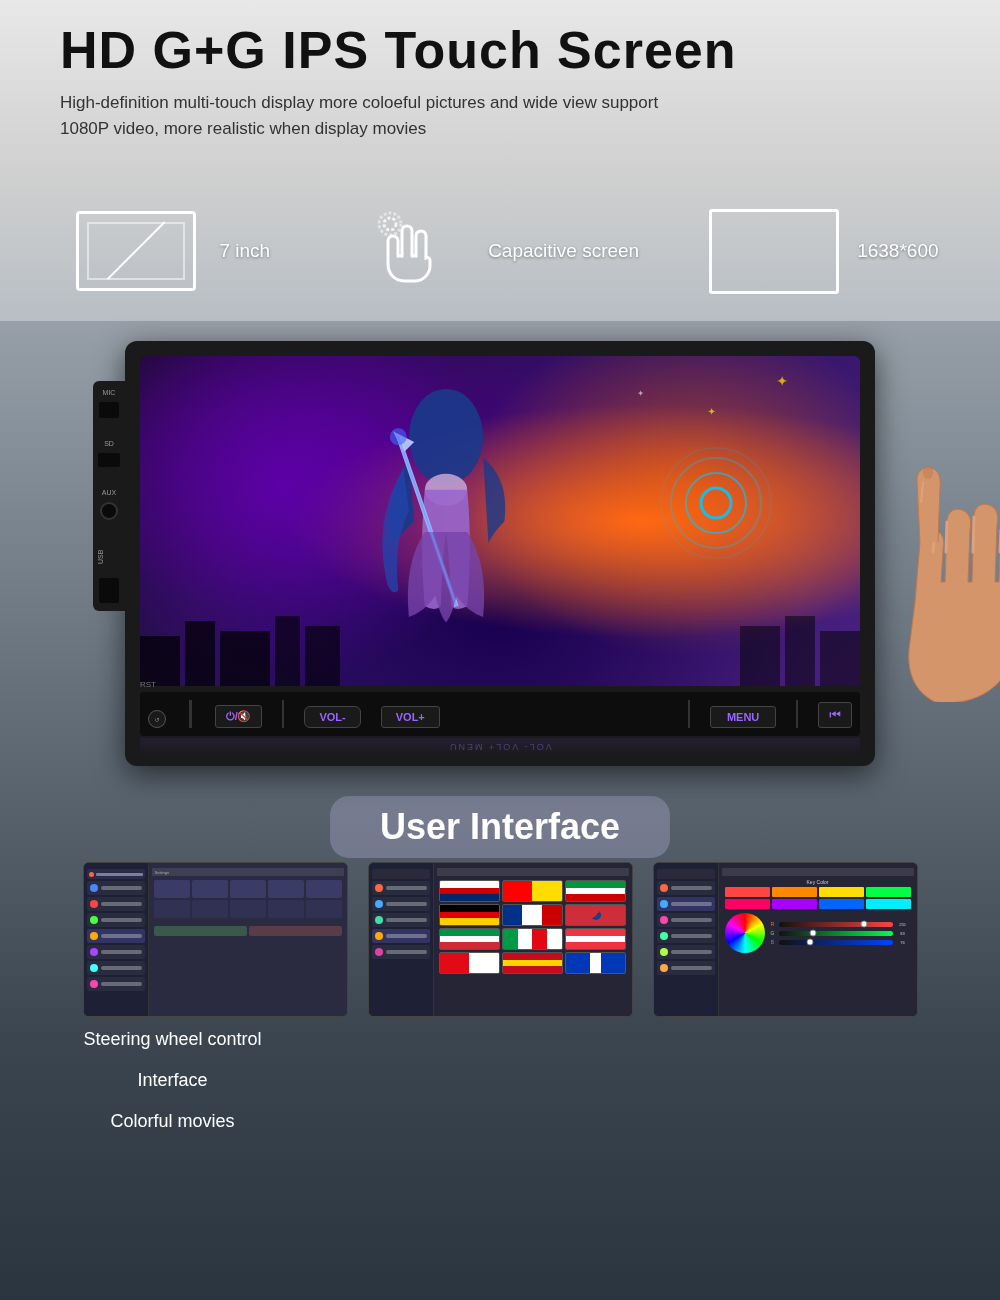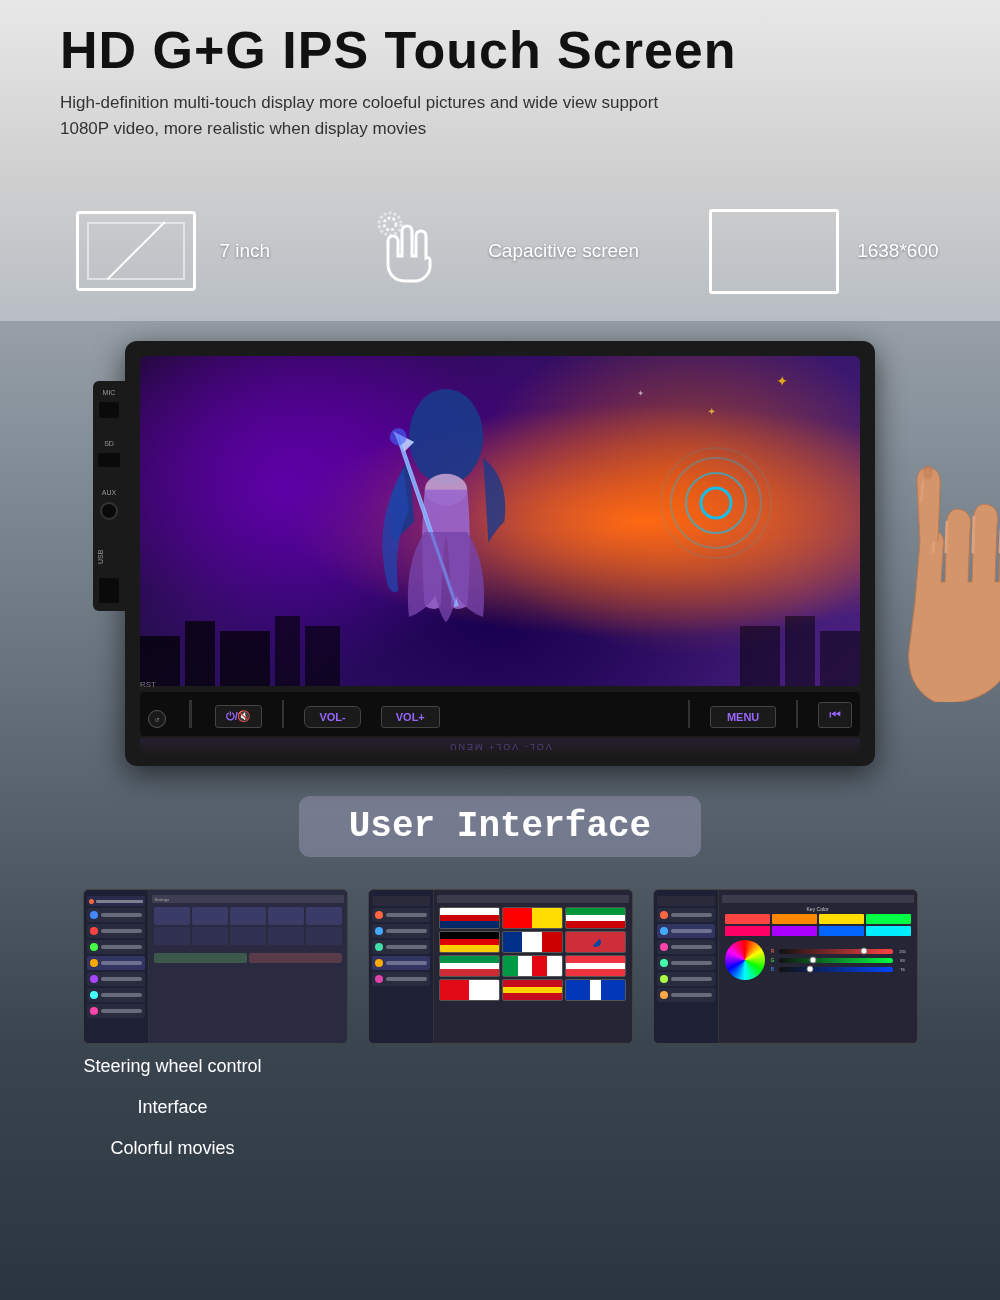--- a/index.html
+++ b/index.html
@@ -128,23 +128,22 @@
 
     
     .ui-section {
       padding: 20px 40px 30px;
       text-align: center;
     }
     .ui-title-badge {
       background: rgba(150,150,180,0.5);
       display: inline-block;
       padding: 10px 50px;
-      border-radius: 11px;
-      margin-bottom: 32px;
-      font-family: Liberation Mono, monospace;
+      border-radius: 19px;
+      margin-bottom: 4px;
     }
     .ui-title {
       font-size: 36px;
       font-weight: 900;
       color: #fff;
     }
 
     
     .ui-screenshots-row {
       display: flex;

